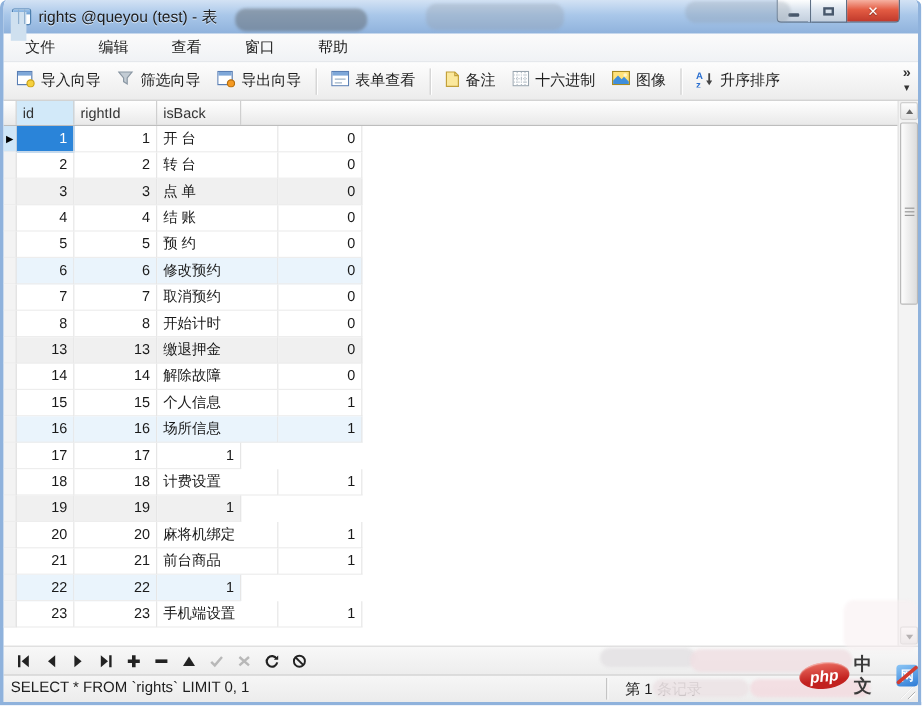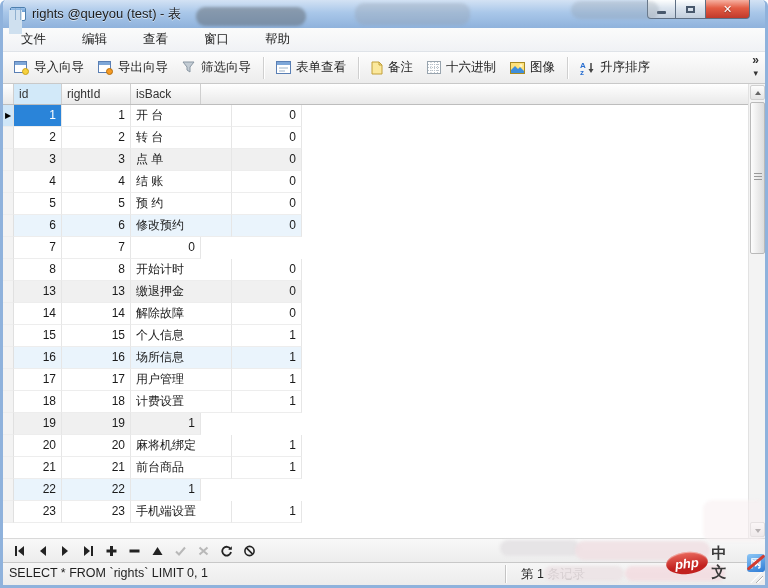--- a/index.html
+++ b/index.html
@@ -27,21 +27,21 @@
   .wbtn .box{display:block;width:9px;height:7px;border:2px solid #48586c;background:transparent;}
   .wbtn.close span{font-size:11px;text-shadow:0 1px 1px rgba(0,0,0,.4);}
   
   .menubar{position:absolute;left:0;top:28px;width:762px;height:24px;background:linear-gradient(#fbfbfb,#f0f2f5);
     border-bottom:1px solid #dfe3e8;display:flex;align-items:center;padding-left:6px;z-index:2;}
   .menu-item{font-size:12.5px;color:#1e1e1e;padding:3px 12px;margin-right:12px;cursor:default;}
   
   .toolbar{position:absolute;left:0;top:52px;width:762px;height:32px;
     background:linear-gradient(#fdfdfd,#ececec);border-bottom:1px solid #c9c9c9;
     display:flex;align-items:center;padding:0 4px;z-index:2;}
-  .tbtn{display:flex;align-items:center;gap:5px;padding:4px 7px;font-size:12.5px;color:#1e1e1e;border-radius:3px;cursor:default;white-space:nowrap;}
+  .tbtn{display:flex;align-items:flex-start;gap:5px;padding:4px 7px;font-size:12.5px;color:#1e1e1e;border-radius:3px;cursor:default;white-space:nowrap;}
   .tsep{width:1px;height:22px;background:#cfcfcf;box-shadow:1px 0 0 #ffffff;margin:0 5px;}
   .toolbar svg{display:block;}
   .tb-overflow{position:absolute;right:6px;top:3px;display:flex;flex-direction:column;align-items:center;line-height:10px;color:#333;}
   .tb-overflow .ch{font-size:12px;font-weight:bold;}
   .tb-overflow .dn{font-size:9px;margin-top:3px;}
   
   .gridarea{position:absolute;left:0;top:84px;width:762px;height:454px;background:#fff;z-index:1;}
   .ghead{display:flex;height:21px;background:linear-gradient(#ffffff,#e9e9e9);border-bottom:1px solid #bdbdbd;font-size:12px;color:#333;}
   .ghead .hcell{border-right:1px solid #cfcfcf;padding:0 5px;line-height:20px;overflow:hidden;}
   .ghead .corner{width:11px;border-right:1px solid #cfcfcf;background:linear-gradient(#ffffff,#e9e9e9);}
@@ -141,35 +141,35 @@
           <svg width="15" height="14">
             <rect x="0.5" y="0.5" width="12" height="11" fill="#fff" stroke="#5a7fb4"></rect>
             <rect x="1" y="1" width="11" height="3" fill="#7ea7d8"></rect>
             <circle cx="11.5" cy="10.5" r="3" fill="#f7d13e" stroke="#caa21a"></circle>
           </svg>
         </span>
       <span>导入向导</span>
     </div>
     <div class="tbtn">
       <span>
+          <svg width="14" height="13">
+            <path d="M1 1h11l-4 5v5l-3-2V6z" fill="#c3ccd4" stroke="#8a97a3"></path>
+          </svg>
+        </span>
+      <span>筛选向导</span>
+    </div>
+    <div class="tbtn">
+      <span>
           <svg width="15" height="14">
             <rect x="0.5" y="0.5" width="12" height="11" fill="#fff" stroke="#5a7fb4"></rect>
             <rect x="1" y="1" width="11" height="3" fill="#7ea7d8"></rect>
             <circle cx="11.5" cy="10.5" r="3" fill="#f59a23" stroke="#b56f10"></circle>
           </svg>
         </span>
       <span>导出向导</span>
-    </div>
-    <div class="tbtn">
-      <span>
-          <svg width="14" height="13">
-            <path d="M1 1h11l-4 5v5l-3-2V6z" fill="#c3ccd4" stroke="#8a97a3"></path>
-          </svg>
-        </span>
-      <span>筛选向导</span>
     </div>
     <div class="tsep"></div>
     <div class="tbtn">
       <span>
           <svg width="15" height="13">
             <rect x="0.5" y="0.5" width="14" height="12" fill="#fff" stroke="#5a7fb4"></rect>
             <rect x="1" y="1" width="13" height="3" fill="#7ea7d8"></rect>
             <path d="M3 7h9M3 10h6" stroke="#9fb4c8"></path>
           </svg>
         </span>
@@ -270,20 +270,21 @@
           <div class="gut"></div>
           <div class="cell c-id sblue">6</div>
           <div class="cell c-rid sblue">6</div>
           <div class="cell c-rname sblue">修改预约</div>
           <div class="cell c-back sblue">0</div>
         </div>
         <div class="grow">
           <div class="gut"></div>
           <div class="cell c-id">7</div>
           <div class="cell c-rid">7</div>
+          <div class="cell c-rname">取消预约</div>
           <div class="cell c-back">0</div>
         </div>
         <div class="grow">
           <div class="gut"></div>
           <div class="cell c-id">8</div>
           <div class="cell c-rid">8</div>
           <div class="cell c-rname">开始计时</div>
           <div class="cell c-back">0</div>
         </div>
         <div class="grow">
@@ -311,21 +312,20 @@
           <div class="gut"></div>
           <div class="cell c-id sblue">16</div>
           <div class="cell c-rid sblue">16</div>
           <div class="cell c-rname sblue">场所信息</div>
           <div class="cell c-back sblue">1</div>
         </div>
         <div class="grow">
           <div class="gut"></div>
           <div class="cell c-id">17</div>
           <div class="cell c-rid">17</div>
-          <div class="cell c-rname">用户管理</div>
           <div class="cell c-back">1</div>
         </div>
         <div class="grow">
           <div class="gut"></div>
           <div class="cell c-id">18</div>
           <div class="cell c-rid">18</div>
           <div class="cell c-rname">计费设置</div>
           <div class="cell c-back">1</div>
         </div>
         <div class="grow">

